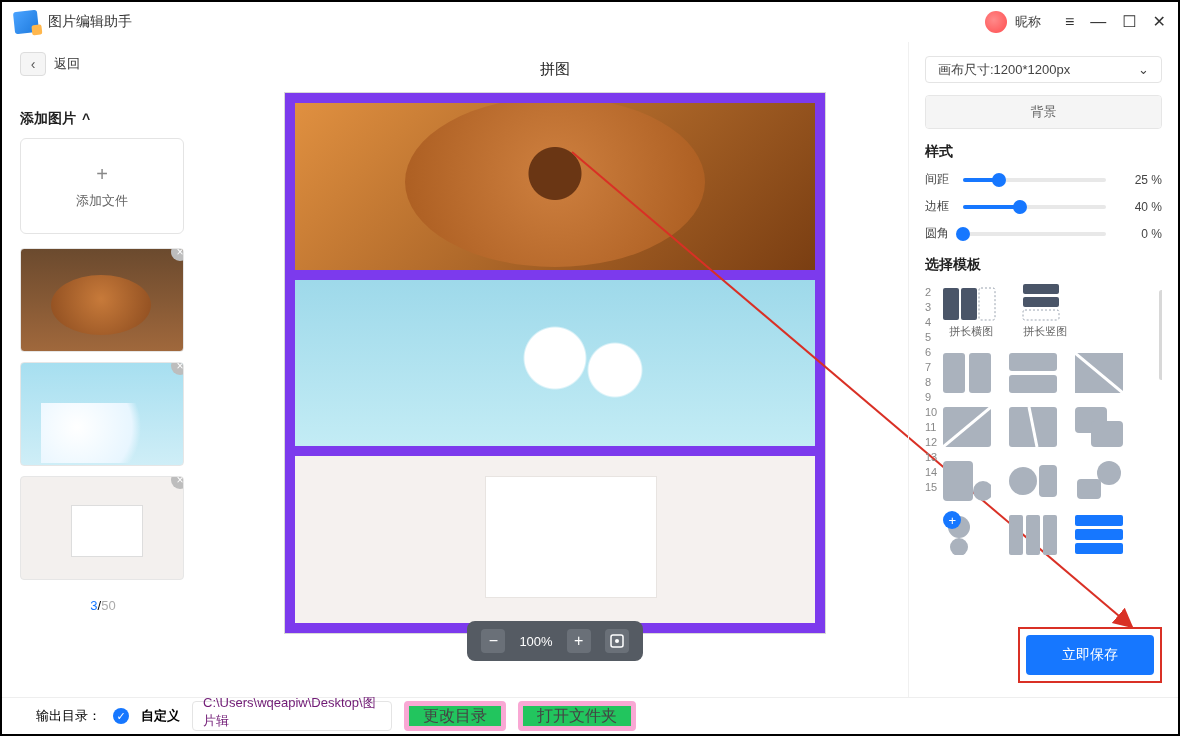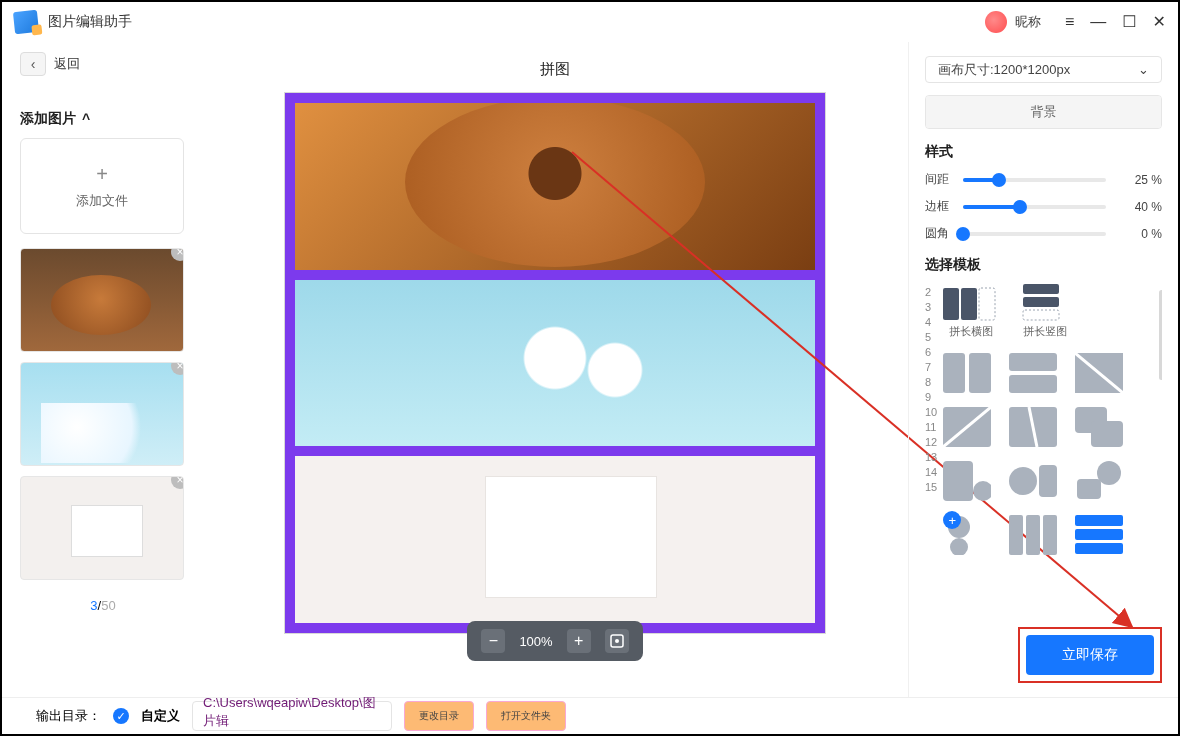--- a/index.html
+++ b/index.html
@@ -67,21 +67,21 @@
 .tpllabel{font-size:11px;color:#666;text-align:center;width:56px;}
 svg{display:block;}
 .addicon{position:absolute;left:0;bottom:90px;width:18px;height:18px;border-radius:50%;background:#1677ff;color:#fff;font-size:13px;display:flex;align-items:center;justify-content:center;cursor:pointer;}
 .scrollbar{position:absolute;right:-2px;top:0;width:5px;height:230px;background:transparent;}
 .scrollthumb{width:5px;height:90px;background:#d8d8d8;border-radius:3px;margin-top:6px;}
 .savebox{border:2px solid #d93025;padding:6px;margin:8px 0 14px auto;width:144px;}
 .savebtn{width:100%;height:40px;background:#1677ff;color:#fff;border:none;border-radius:4px;font-size:14px;cursor:pointer;}
 .bottom { height: 37px; border-top:1px solid #eee; display:flex;align-items:center;padding:0 34px;gap:12px;font-size:13px;}
 .bottom .bluecheck{width:16px;height:16px;border-radius:50%;background:#1677ff;display:inline-flex;align-items:center;justify-content:center;color:#fff;font-size:11px;}
 .pathbox{flex:0 0 200px;height:30px;border:1px solid #e4e4e4;border-radius:4px;padding:0 10px;color:#701a75;font-size:13px;display:flex;align-items:flex-end;}
-.smallbtn{height:30px;padding:0 14px;border:1px solid #f9a8d4;background:#fdba74;border-radius:4px;font-size:10px;color:#444;cursor:pointer;}
+.smallbtn{height:30px;padding:0 14px;border:5px solid #f9a8d4;background:#22c55e;border-radius:4px;font-size:16px;color:#444;cursor:pointer;}
 .arrow{position:absolute;pointer-events:none;}
 </style>
 </head>
 <body>
 
 <div class="window">
 
   <div class="titlebar">
     <div class="logo"></div>
     <div class="title">图片编辑助手</div>

